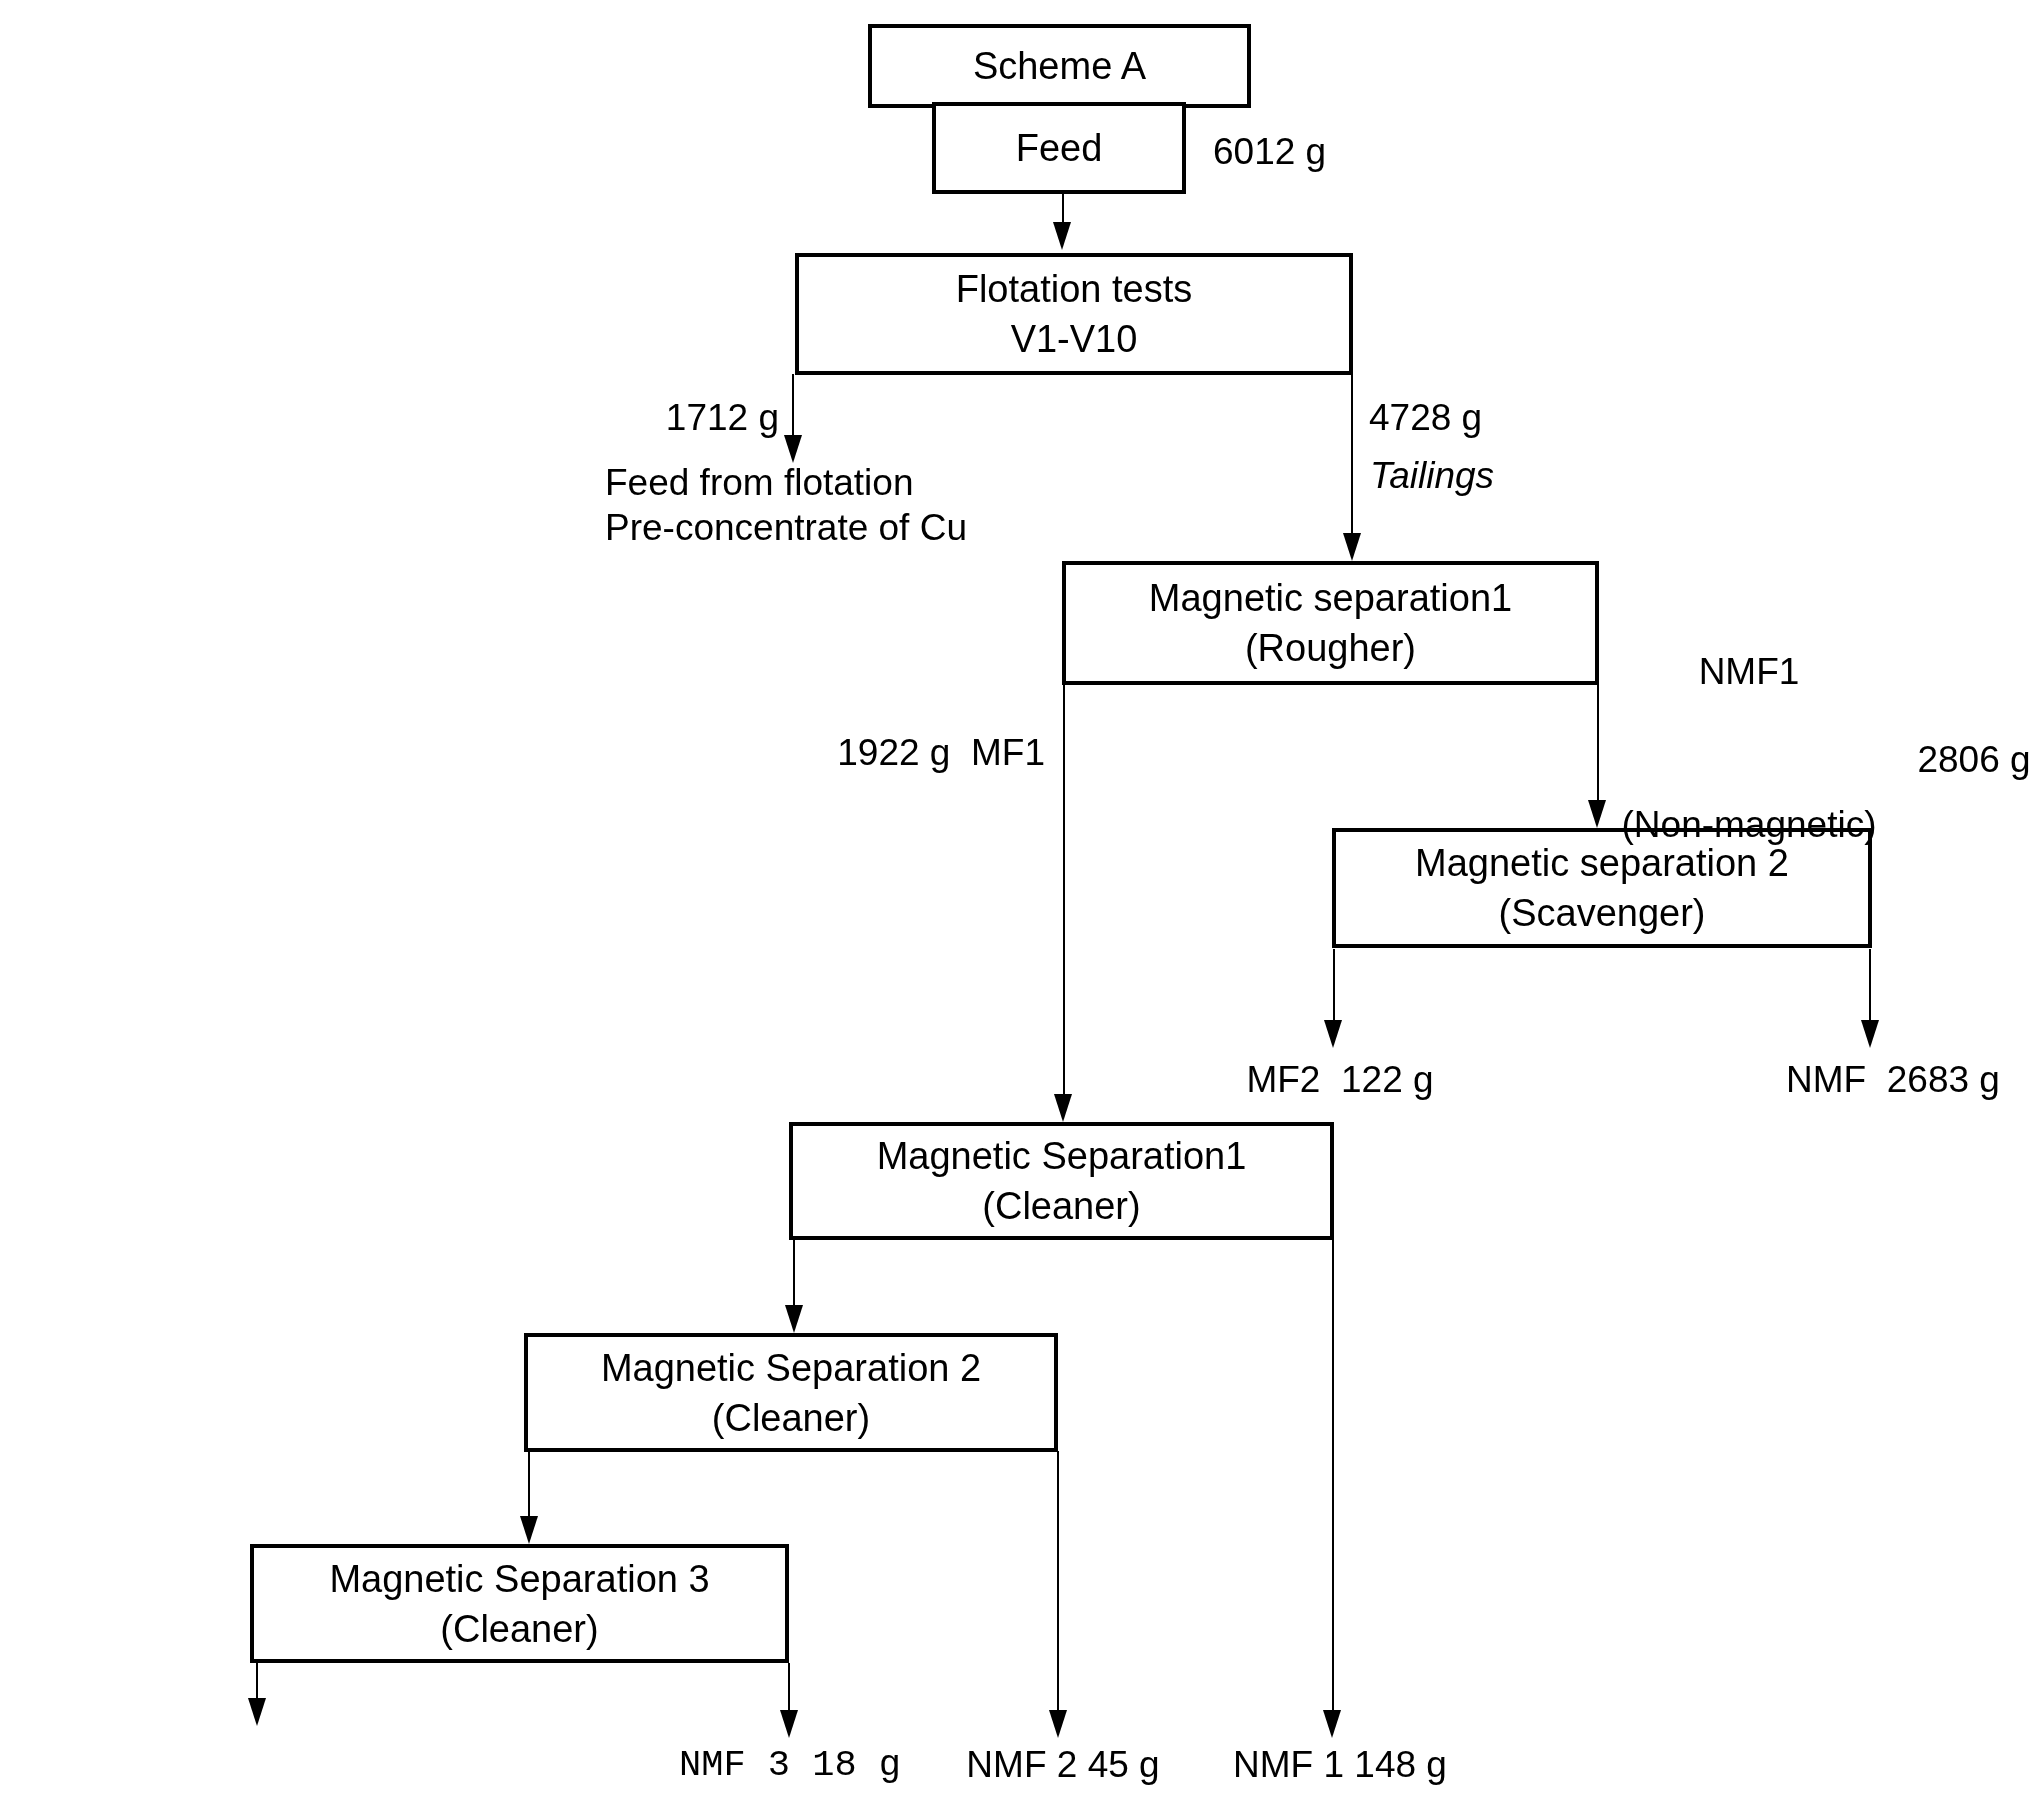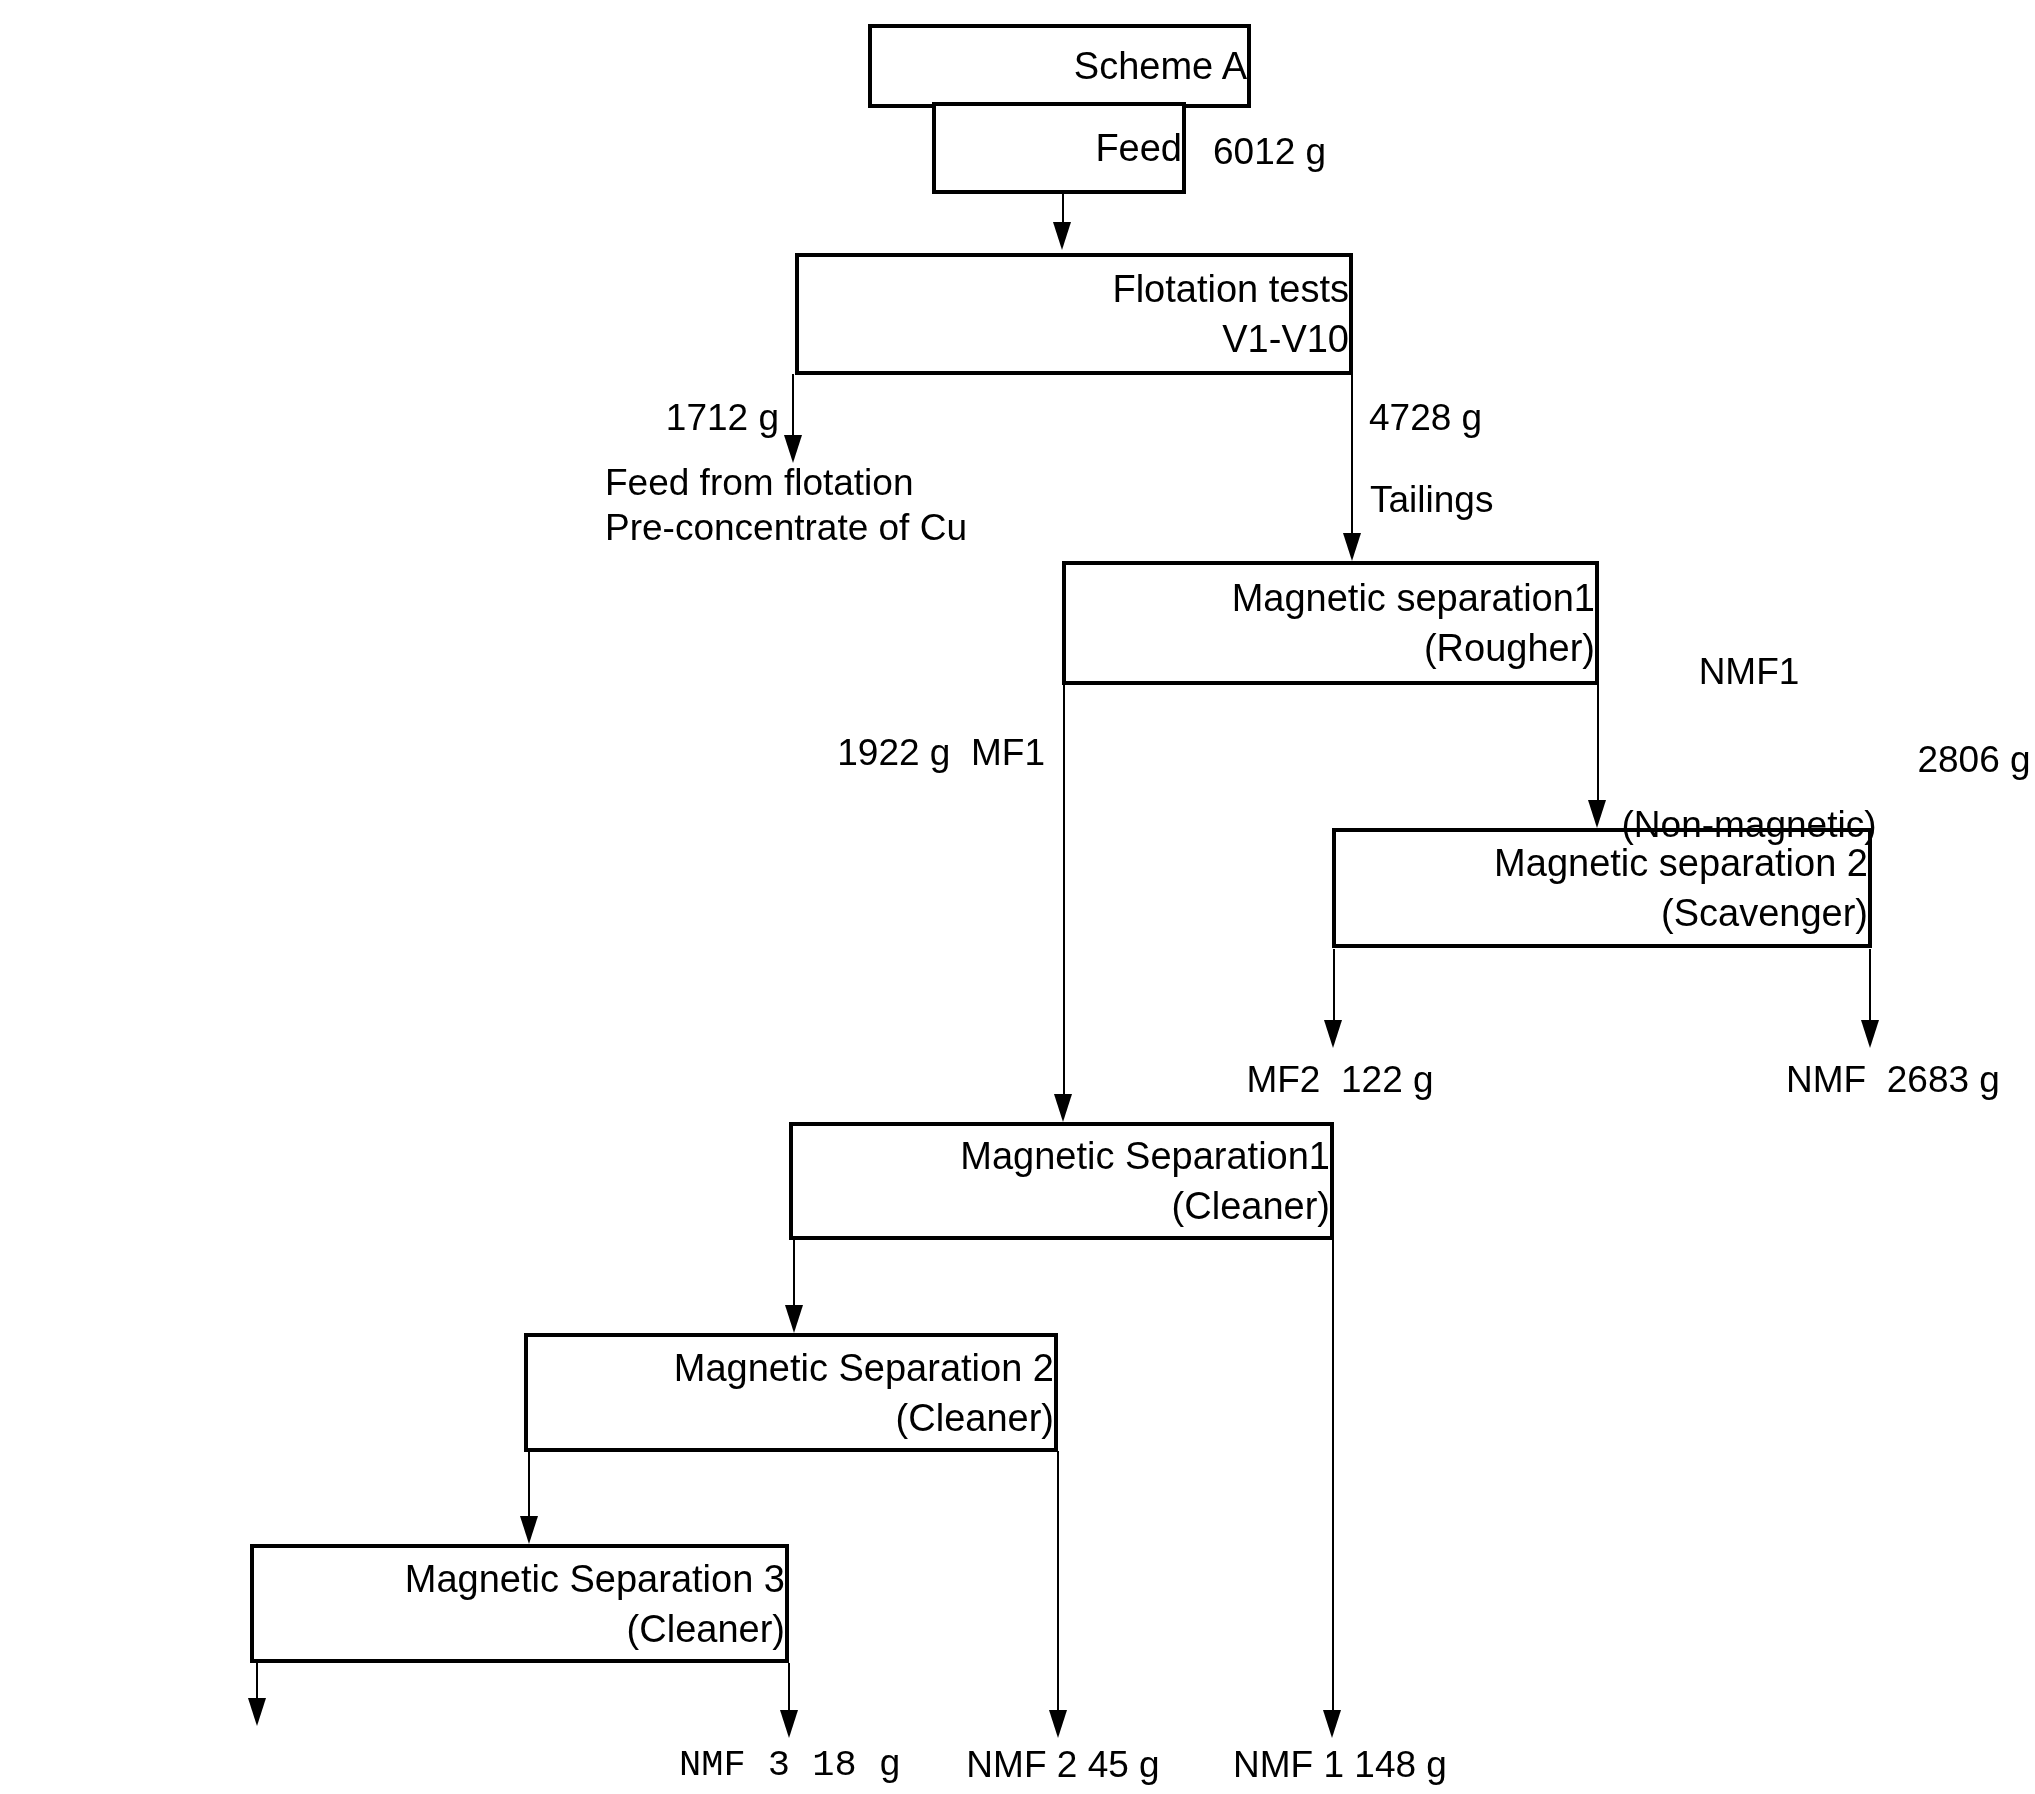--- a/index.html
+++ b/index.html
@@ -18,21 +18,21 @@
   }
 
   
   .box {
     position: absolute;
     box-sizing: border-box;
     border: 4.8px solid #000000;
     background: #ffffff;
     display: flex;
     flex-direction: column;
-    align-items: flex-end;
+    align-items: center;
     justify-content: center;
     text-align: center;
     font-size: 38px;
     line-height: 50px;
     white-space: pre;
   }
   #box-scheme    { left: 868px; top: 24px;   width: 383px;  height: 84px; }
   #box-feed      { left: 932px; top: 102px;  width: 254px;  height: 92px; }
   #box-flotation { left: 795px; top: 253px;  width: 558px; height: 122px; }
   #box-rougher   { left: 1062px; top: 561px; width: 537px; height: 124px; }
@@ -94,21 +94,21 @@
   }
   .anchor-left   { transform: translate(0, -50%); }
   .anchor-right  { transform: translate(-100%, -50%); }
   .anchor-center { transform: translate(-50%, -50%); text-align: center; }
 
   #lbl-feed-mass     { left: 1213px; top: 152px;  }
   #lbl-foam-mass     { left: 779px; top: 418px;  }
   #lbl-foam1         { left: 605px; top: 483px; }
   #lbl-foam2         { left: 605px; top: 528px; }
   #lbl-tailings-mass { left: 1369px; top: 418px;  }
-  #lbl-tailings      { left: 1370px; top: 500px; }
+  #lbl-tailings      { left: 1370px; top: 476px; font-style: italic; }
   #lbl-mf1           { left: 1045px; top: 753px; }
   #lbl-nmf1-block    { left: 1749px; top: 748px; line-height: 51px; }
   #lbl-nmf1-mass     { left: 1974px; top: 760px; }
   #lbl-mf2           { left: 1340px; top: 1080px; }
   #lbl-nmf-scav      { left: 1893px; top: 1080px; }
   #lbl-fe            { left: 14.4px;   top: 1757px; }
   #lbl-nmf3          { left: 790px; top: 1765px; font-family: Liberation Mono, monospace; }
   #lbl-nmf2          { left: 1063px; top: 1765px; }
   #lbl-nmf1-out      { left: 1340px; top: 1765px; text-align: center; }
 </style>

